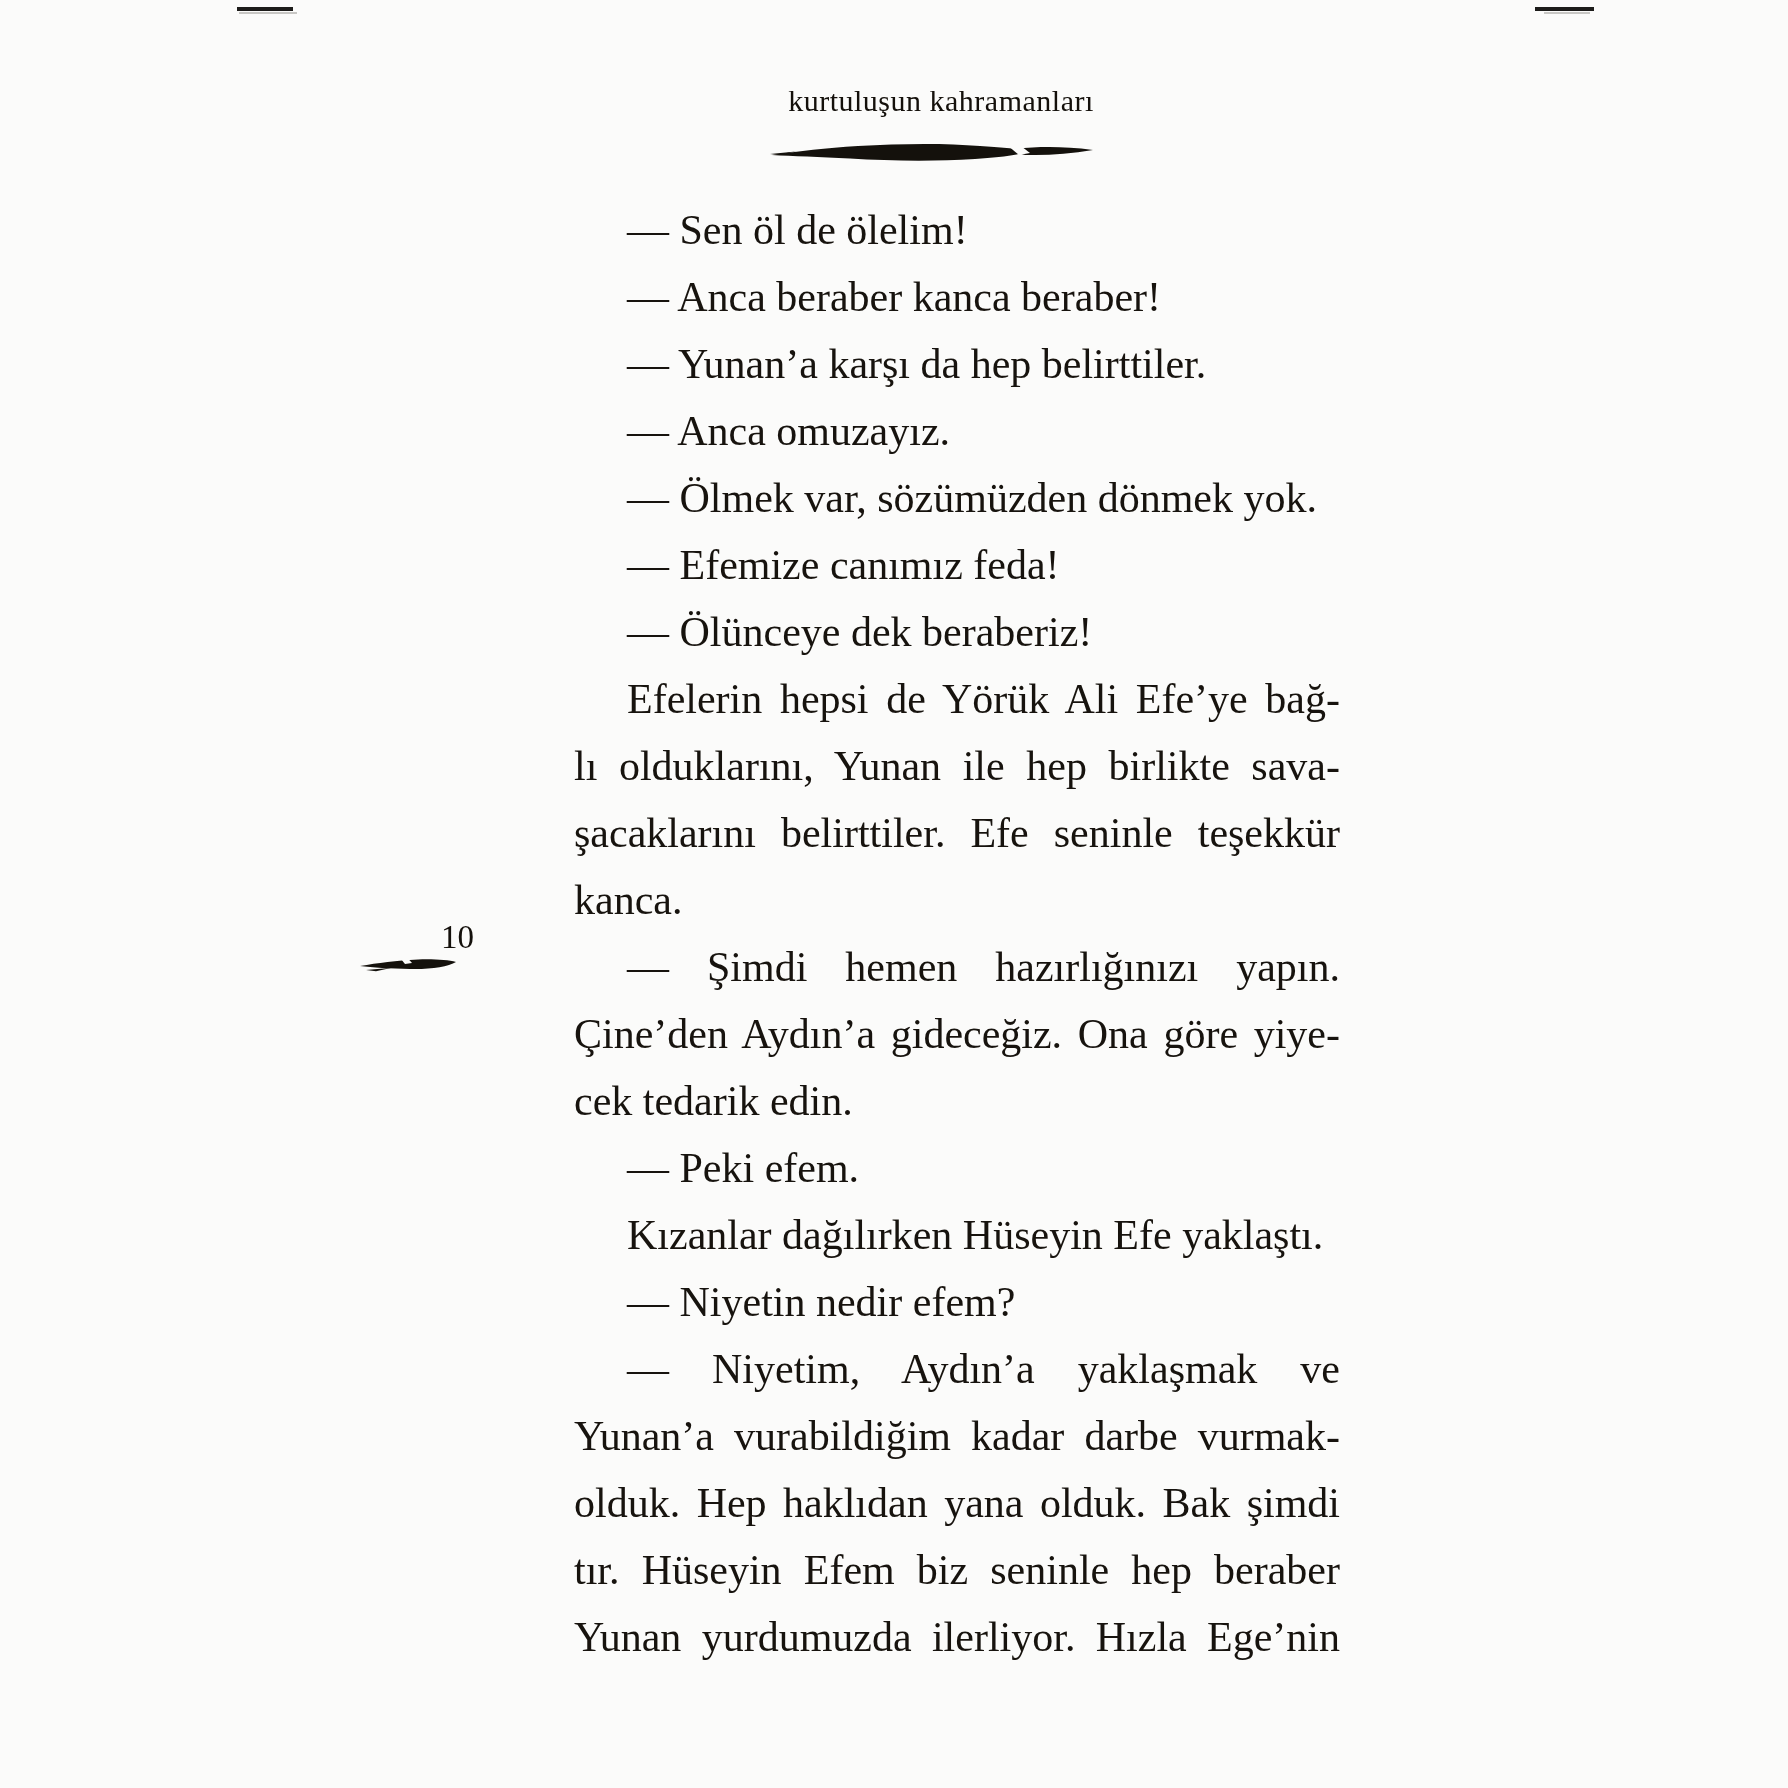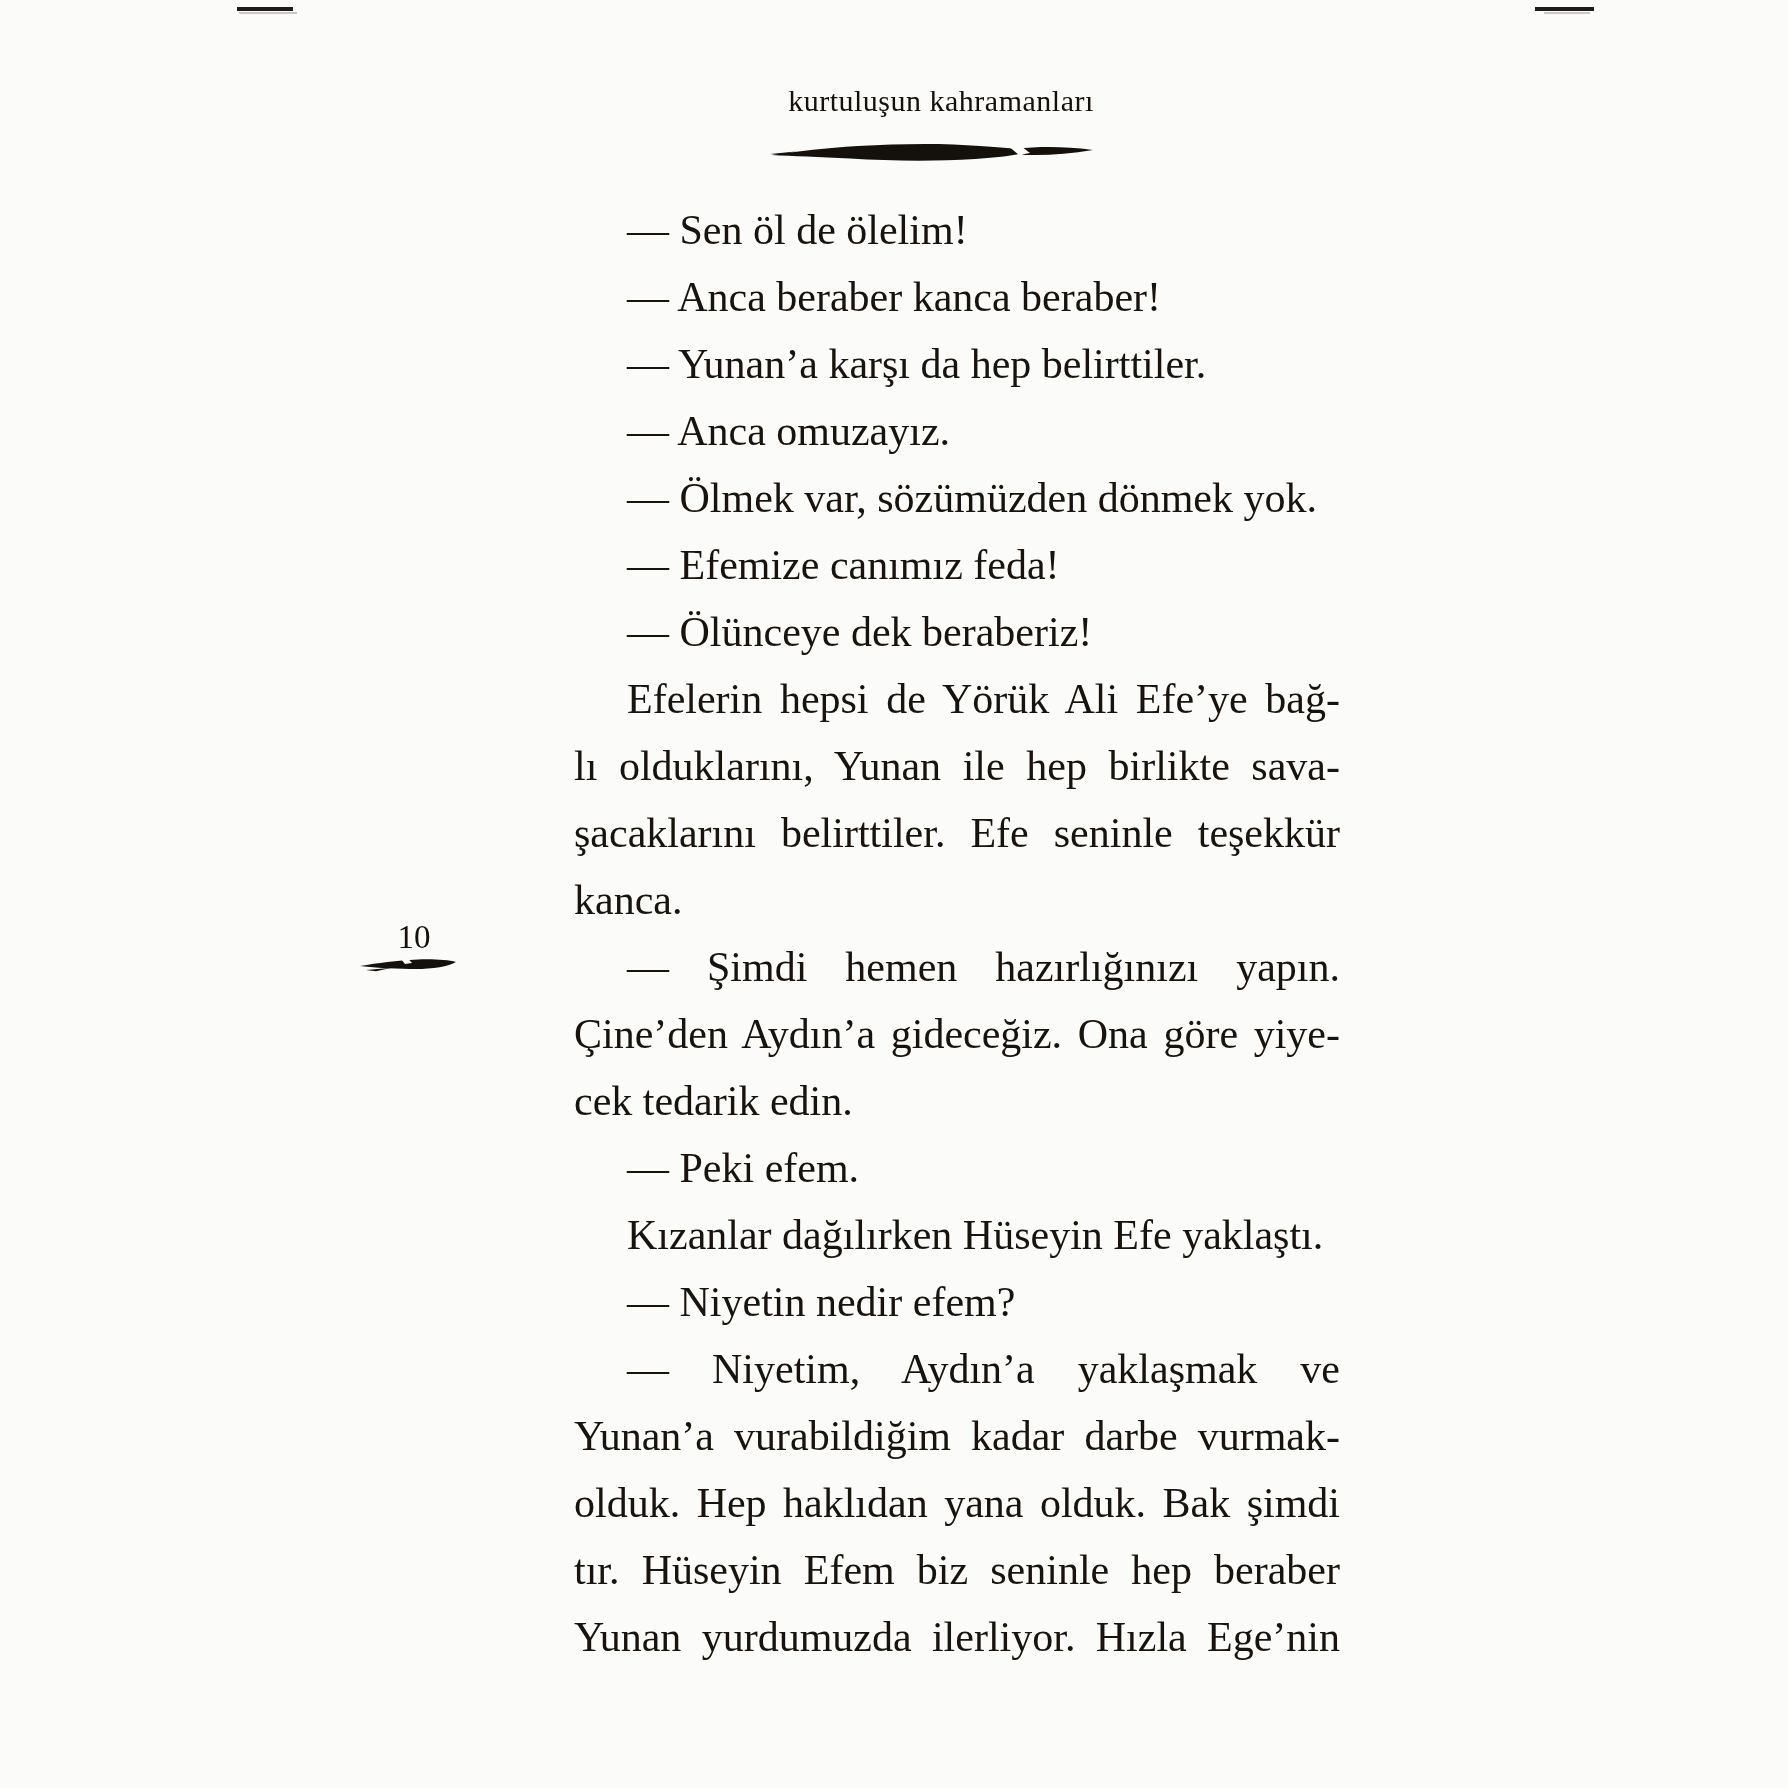--- a/index.html
+++ b/index.html
@@ -38,21 +38,21 @@
     position: absolute;
     left: 770px; top: 139px;
     width: 324px; height: 27px;
   }
 
   
   .pagenum-block {
     position: absolute;
     left: 354px; top: 920px;
     width: 120px;
-    text-align: center;
+    text-align: right;
   }
   .pagenum { font-size: 33px; line-height: 34px; color: #14100b; }
   .pagenum-swoosh { display: block; margin: 1px auto 0 6px; width: 96px; height: 17px; }
 
   
   .body-text {
     position: absolute;
     left: 542px; top: 197px;
     width: 798px;
     font-size: 42px;

